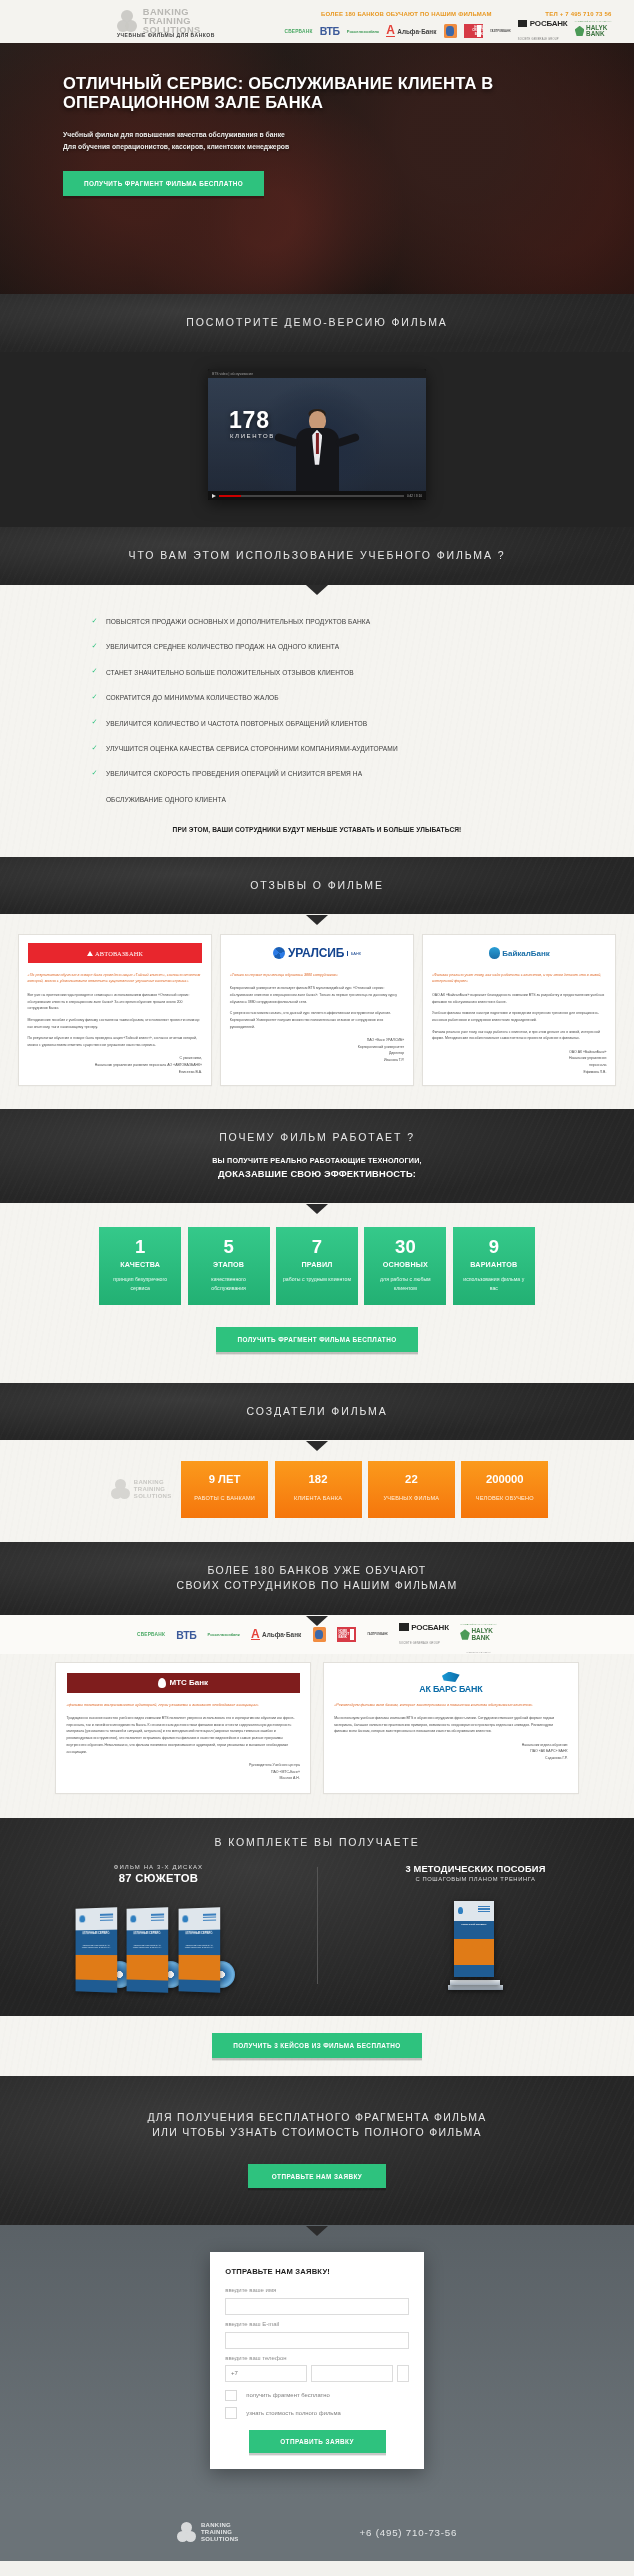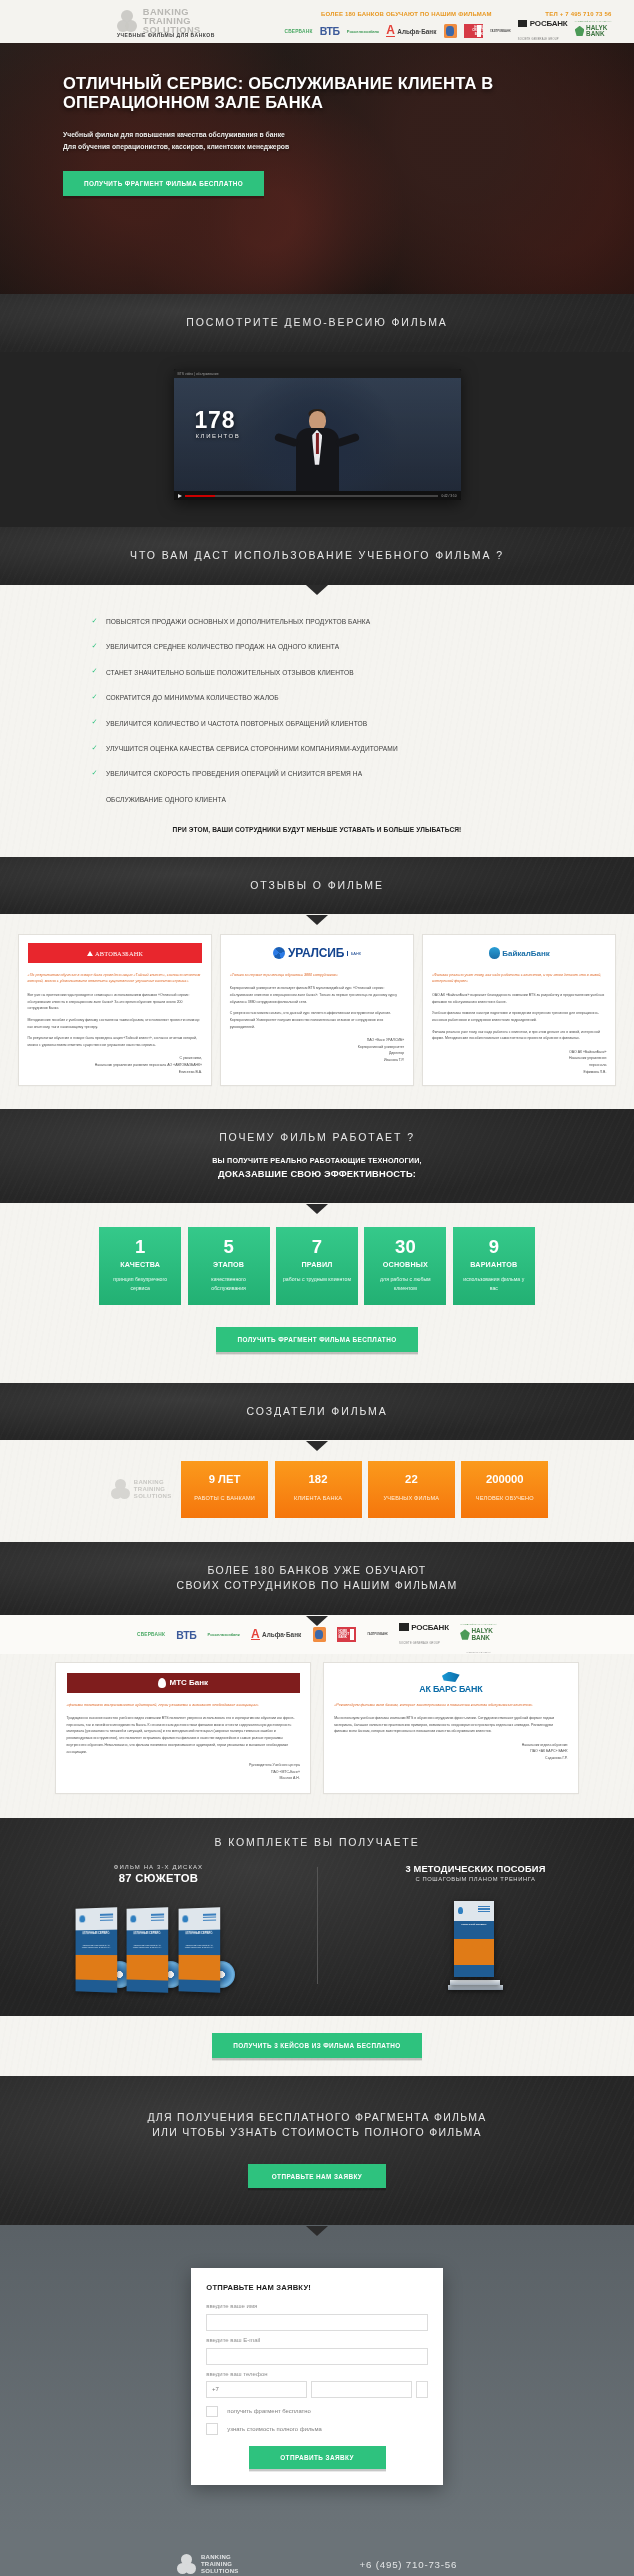--- a/index.html
+++ b/index.html
@@ -137,21 +137,21 @@
   .light {
     background:
       repeating-linear-gradient(100deg, rgba(0,0,0,.009) 0 1.6px, transparent 1.6px 6.4px),
       #f5f4f0;
     padding: 24px 19.3px;
   }
 
   
   .video-wrap { background:#242424; padding: 17.7px 0 27px; text-align:center; }
   .video-box {
-    width: 287px; margin: 0 auto; background:#000; border-radius:1.6px;
+    width: 218px; margin: 0 auto; background:#000; border-radius:1.6px;
     box-shadow:0 4px 14.5px rgba(0,0,0,.55); overflow:hidden;
   }
   .video-top { height: 8.9px; background:#1d1d1d; display:flex; align-items:center; padding:0 4px; }
   .video-top .ttl { color:#9a9a9a; font-size:3.4px; }
   .video-stage {
     height: 113px; position: relative;
     background:
       linear-gradient(rgba(0,0,0,.22),rgba(0,0,0,.22)),
       radial-gradient(circle at 50% 62%, #2b3a52 0 18%, transparent 52%),
       linear-gradient(180deg,#3f4f66,#2a3547);
@@ -298,21 +298,21 @@
   .book-main .bars i{ display:block; height:1.2px; background:#3b7fbd; margin-bottom:1.2px; }
   .book-flat { position:absolute; left:0; bottom:0; width:55px; height:4.8px; background:linear-gradient(#cfd8e0,#8d99a6); box-shadow:0 1.6px 4px rgba(0,0,0,.5); }
   .book-flat.b2 { bottom:4.8px; left:2.4px; width:50px; background:linear-gradient(#e6eaee,#a6b1bc); }
 
   
   .formzone {
     background: linear-gradient(#5a6166, #6b7378);
     padding: 27px 0 32px; position: relative;
   }
   .formcard {
-    width: 252px; margin: 16px auto; background:#fff; padding: 14.5px 15.3px 16px;
+    width: 214px; margin: 0 auto; background:#fff; padding: 14.5px 15.3px 16px;
     box-shadow: 0 4.8px 17.7px rgba(0,0,0,.32);
   }
   .formcard h3 { font-size:7.6px; font-weight:bold; letter-spacing:0.2px; color:#1c1c1c; margin-bottom:11.3px; }
   .formcard label { display:block; font-size:6px; color:#8e8e8e; margin-bottom:3.2px; }
   .formcard input[type=text] {
     width:100%; height:17px; border:0.8px solid #dcdcdc; background:#fff;
     font-family:inherit; font-size:6px; color:#555; padding:0 4.8px; margin-bottom:6.4px;
   }
   .phone-row { display:flex; gap:4px; margin-bottom:8px; }
   .phone-row input { margin-bottom:0 !important; }
@@ -446,21 +446,21 @@
       <span class="play"></span>
       <span class="track">
           <i></i>
         </span>
       <span class="tm">0:42 / 3:10</span>
     </div>
   </div>
 </section>
 
 <section class="band notch">
-  <h2>ЧТО ВАМ ДАСТ ИСПОЛЬЗОВАНИЕ УЧЕБНОГО ФИЛЬМА ?</h2>
+  <h2>ЧТО ВАМ ЭТОМ ИСПОЛЬЗОВАНИЕ УЧЕБНОГО ФИЛЬМА ?</h2>
 </section>
 <section class="light">
   <div class="benefits">
     <div class="benefit">
         <span class="tick">✓</span>
         <span class="txt">ПОВЫСЯТСЯ ПРОДАЖИ ОСНОВНЫХ И ДОПОЛНИТЕЛЬНЫХ ПРОДУКТОВ БАНКА</span>
       </div>
     <div class="benefit">
         <span class="tick">✓</span>
         <span class="txt">УВЕЛИЧИТСЯ СРЕДНЕЕ КОЛИЧЕСТВО ПРОДАЖ  НА ОДНОГО КЛИЕНТА</span>

